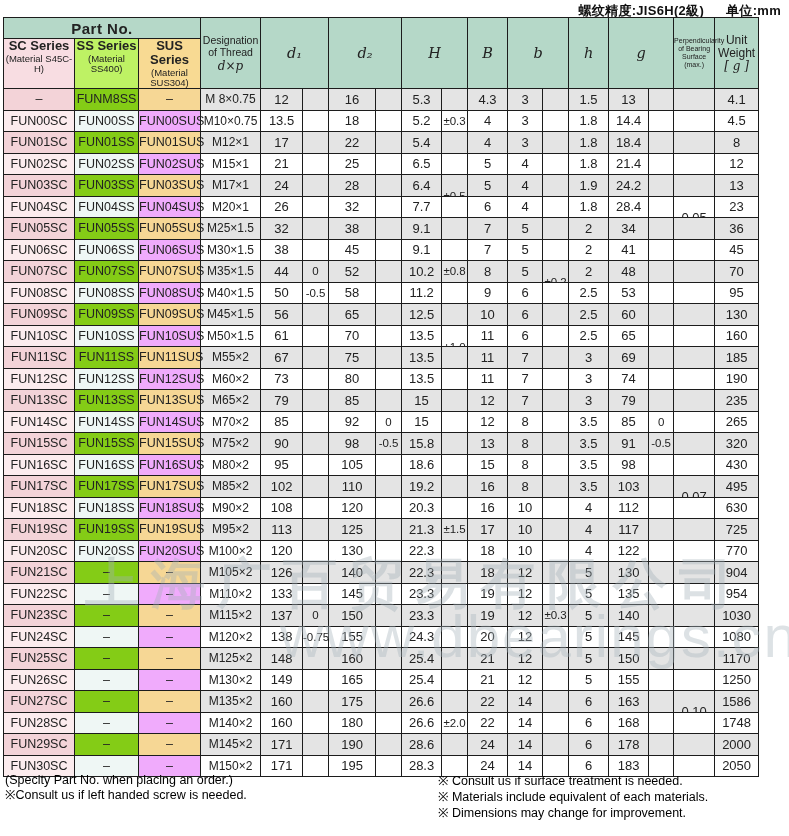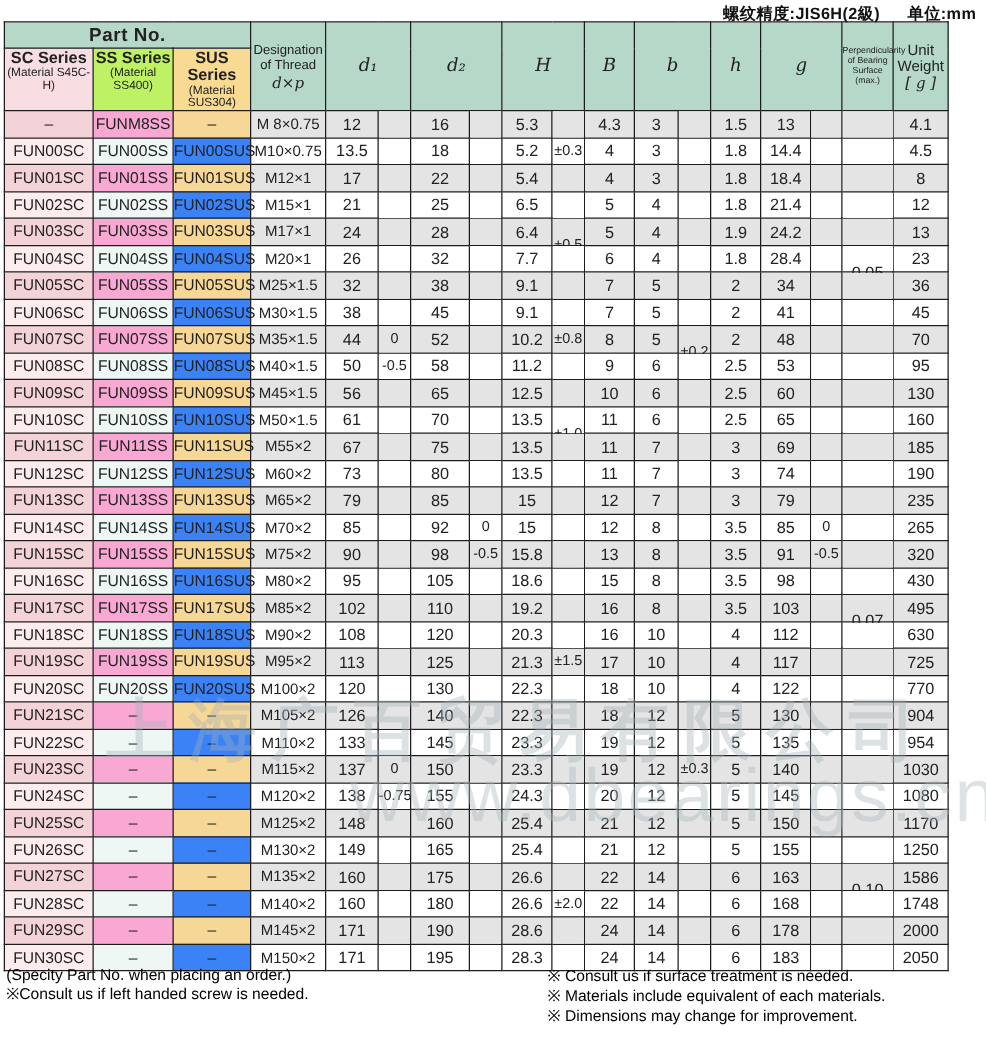--- a/index.html
+++ b/index.html
@@ -23,24 +23,24 @@
   th.h-dim { font-family:"DejaVu Serif",serif; font-style:italic; font-size:14.5px; font-weight:400; }
   th.h-perp { font-size:7px; line-height:8px; font-weight:400; padding:0 2px; }
   th.h-weight { font-size:12px; line-height:13px; font-weight:500; }
   th.h-weight .uw-unit { font-family:"DejaVu Serif",serif; font-style:italic; font-size:12px; display:block; }
 
   tbody td { height:20.5px; font-size:13px; }
   tbody tr.dark td { background:#e4e4e4; }
   tbody tr.light td { background:#ffffff; }
   tbody tr.dark  td.sc  { background:#f3d3d8; }
   tbody tr.light td.sc  { background:#fcecee; }
-  tbody tr.dark  td.ss  { background:#f9a8d4; }
+  tbody tr.dark  td.ss  { background:#84cc16; }
   tbody tr.light td.ss  { background:#eff7f5;margin-left:48px; }
   tbody tr.dark  td.sus { background:#f6d795; }
-  tbody tr.light td.sus { background:#3b82f6; }
+  tbody tr.light td.sus { background:#f0abfc; }
 
   td.sc, td.ss, td.sus { font-size:12.5px; color:#2a2a2a; }
   td.thread { text-align:left; padding-left:3px; font-size:12px; white-space:pre; }
   td.gcol   { text-align:left; padding-left:5px; }
   td.weight { text-align:right; padding-right:7px; }
   td.tol { border-top:none; border-bottom:none; position:relative; font-size:11.5px; }
   td.tol .tl { display:block; line-height:20px; }
   td.tol .tl.shift { position:relative; top:11px; }
   td.perp .tl { font-size:13px; }
 

